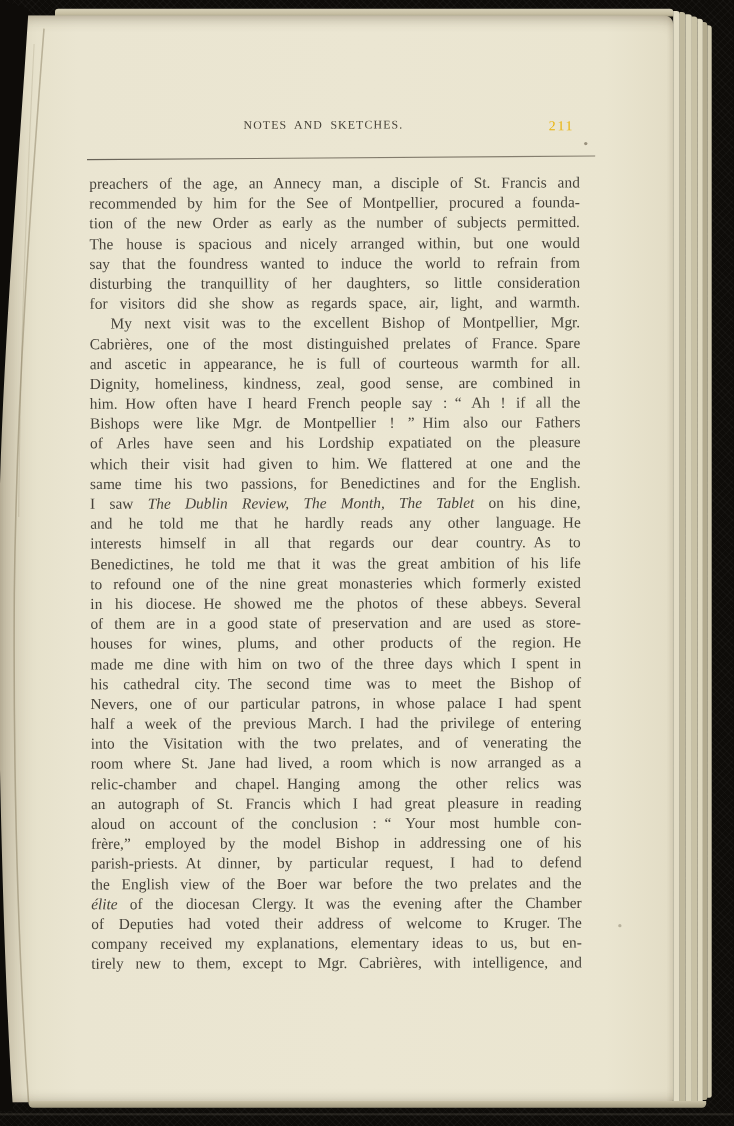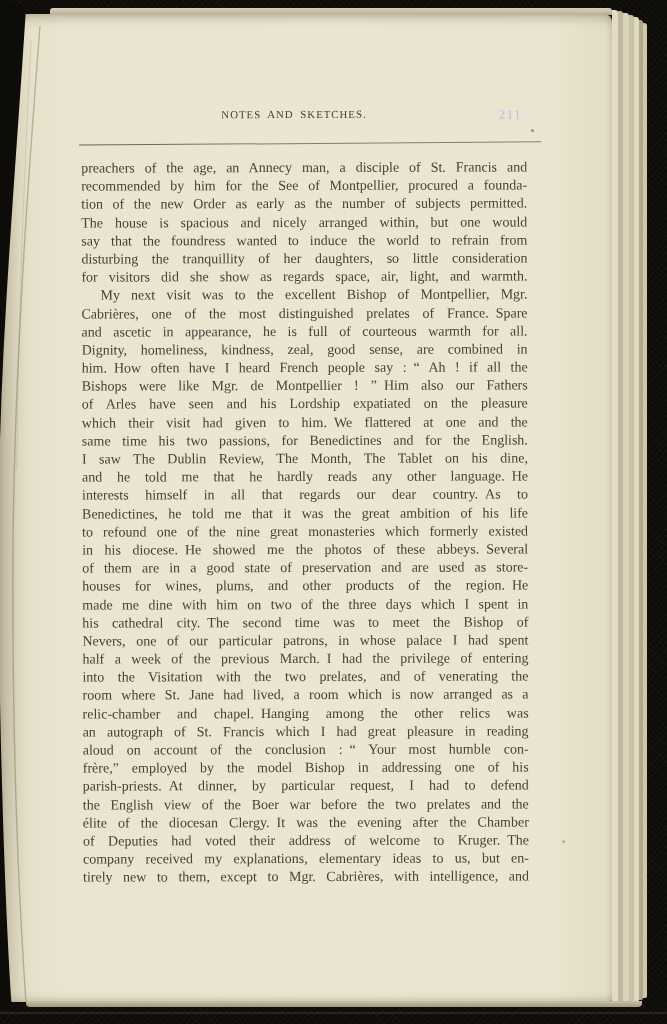--- a/index.html
+++ b/index.html
@@ -60,35 +60,35 @@
     position:absolute;left:82px;top:108px;width:446px;
     transform:rotate(-0.15deg);
     color:#46423a;
   }
   .header-row{position:relative;height:20px;}
   .header-title{
     text-align:center;font-size:10.8px;letter-spacing:1px;word-spacing:3px;
     color:#443f35;transform:translateX(-10px);
   }
   .page-num{
-    position:absolute;right:5px;top:0;font-size:12.5px;letter-spacing:1.6px;color:#c4b5fd;
+    position:absolute;right:5px;top:0;font-size:12.5px;letter-spacing:1.6px;color:#eab308;
   }
   .rule{
     margin-top:15px;margin-left:-2px;width:462px;height:1px;
     background:linear-gradient(90deg,#4f4a40,#6e6759 40%,#746d5e);
     transform:rotate(-0.25deg);opacity:.85;
   }
   .lines{margin-top:15px;}
   .line{
     height:18.2px;line-height:18.2px;font-size:14px;
     text-align:justify;text-align-last:justify;
     color:#46423a;
   }
   .line.indent{padding-left:19px;}
-  .line .i{}
+  .line .i{font-style:italic;}
 </style>
 </head>
 <body>
 
 <div class="cover-texture"></div>
 <div class="board-edge-highlight"></div>
 
 <div class="page-top-edges"></div>
 
 <div class="page">

